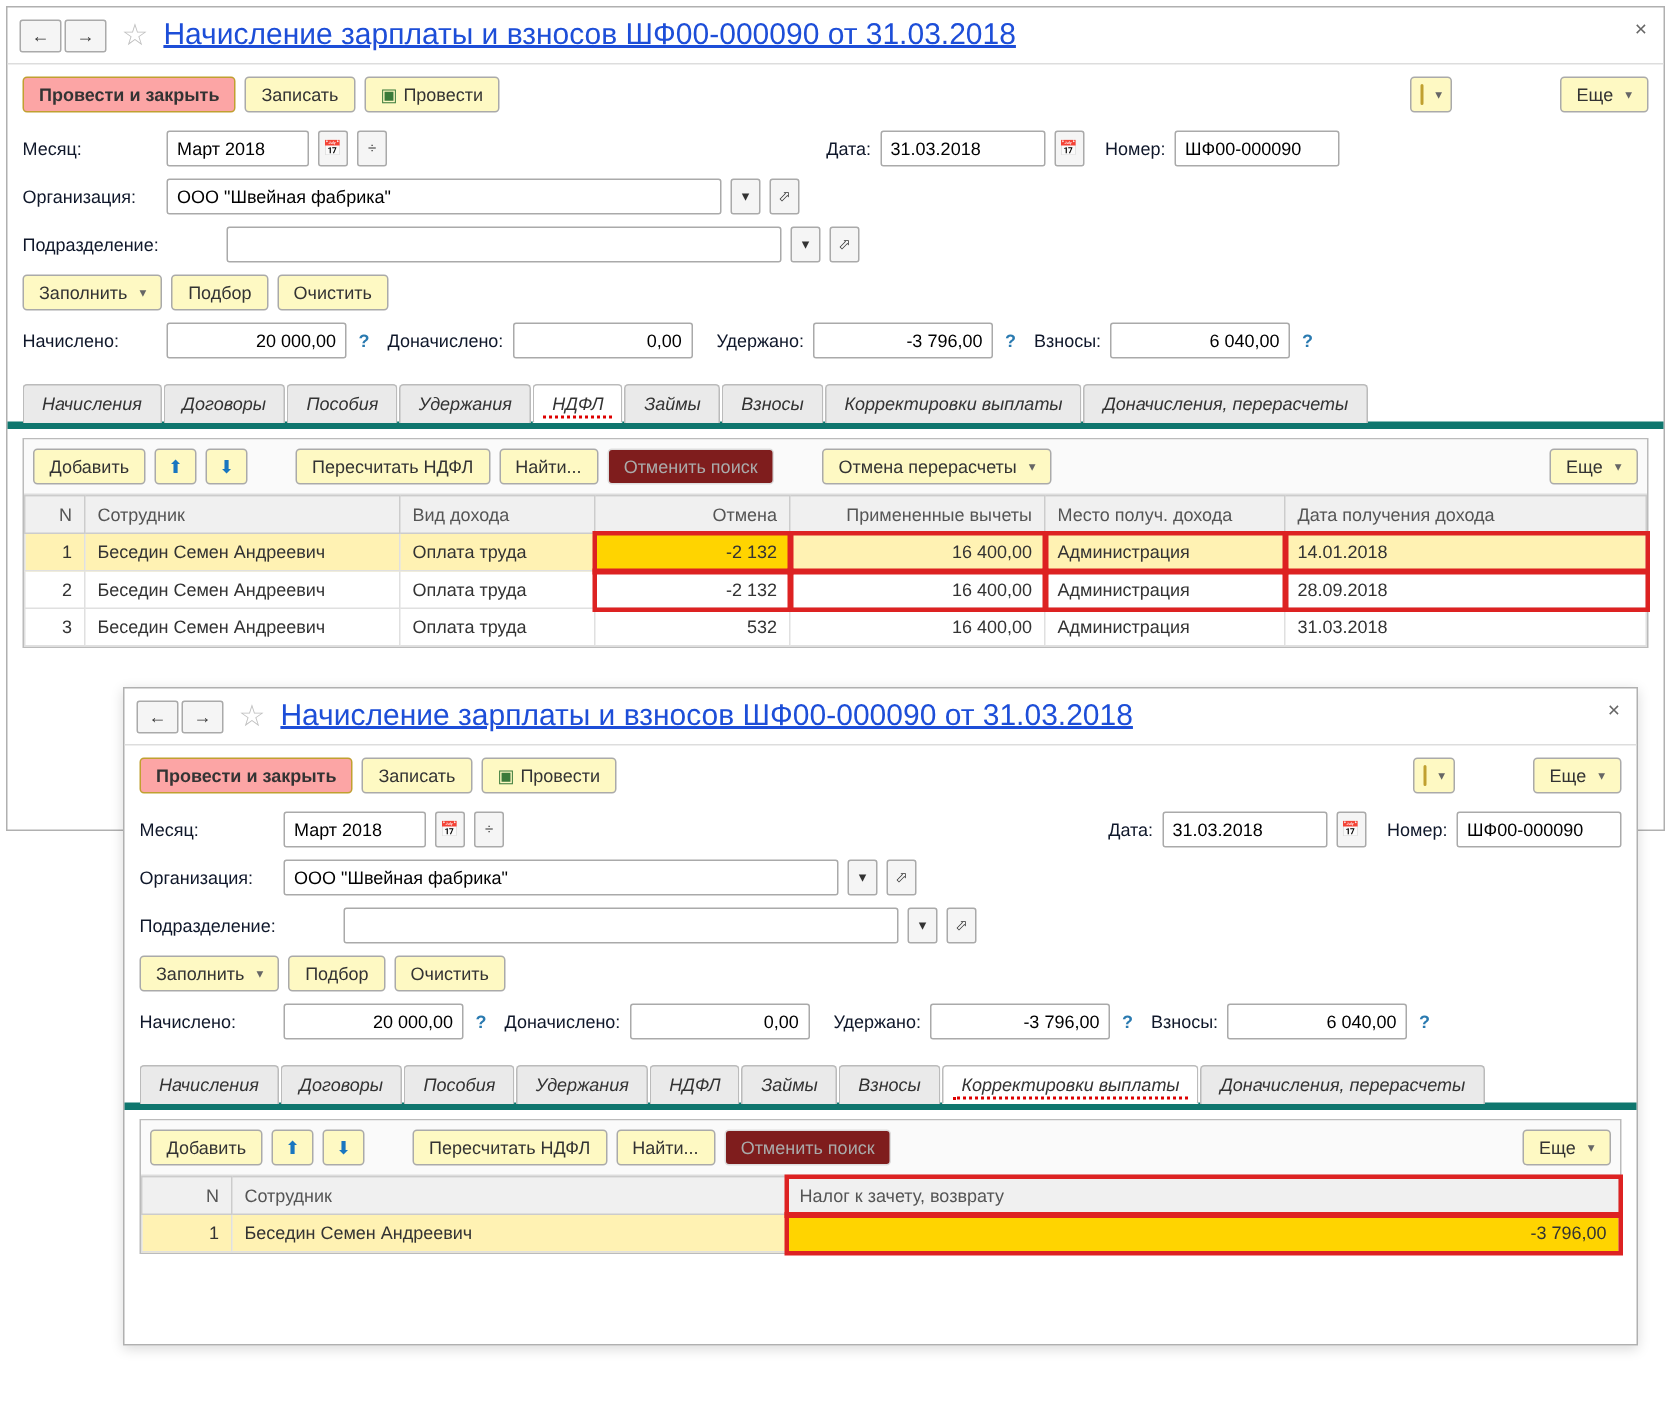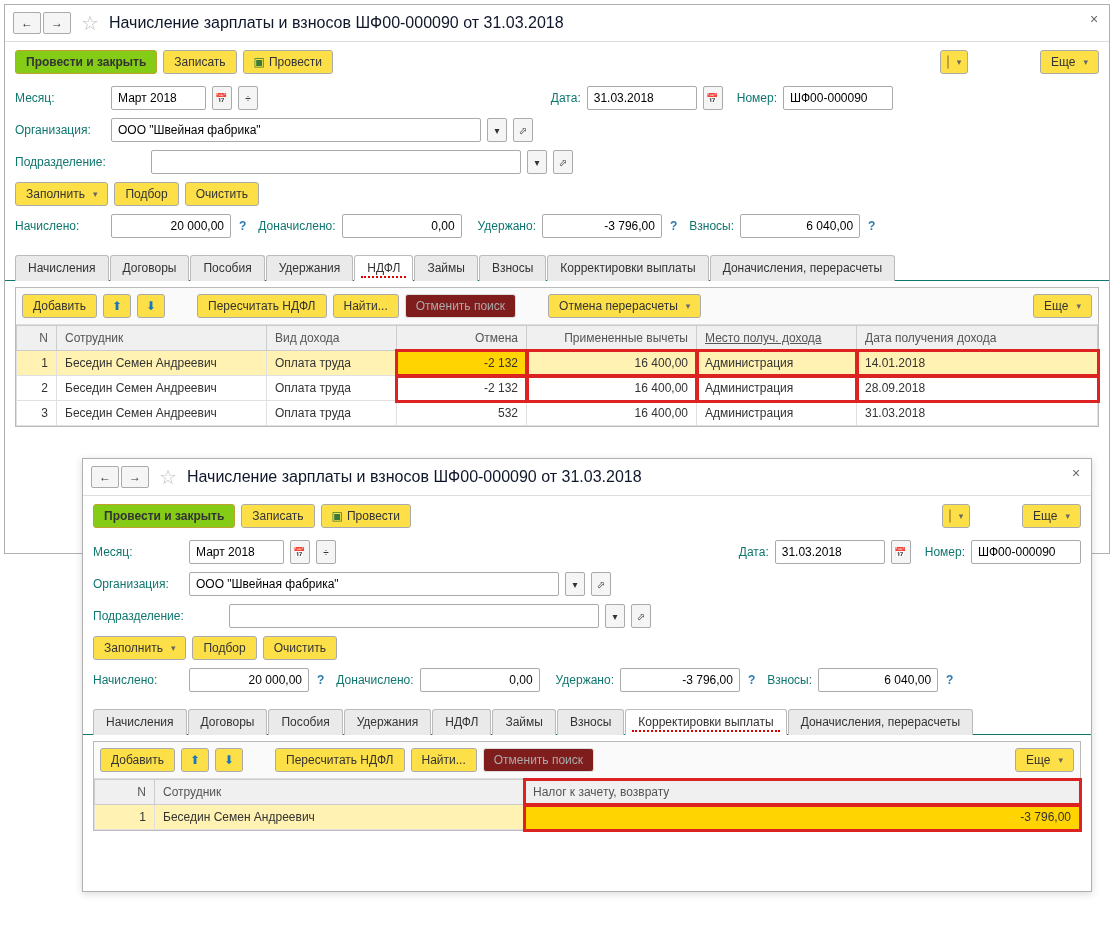--- a/index.html
+++ b/index.html
@@ -37,68 +37,68 @@
     background: #f5f5f5;
     border-radius: 2px;
     display: inline-flex;
     align-items: center;
     justify-content: center;
     cursor: pointer;
     font-size: 12px;
   }
   .nav-btn + .nav-btn { margin-left: 2px; }
   .star-icon { margin: 0 10px; color: #c0c0c0; font-size: 20px; }
-  .window-title { font-size: 16px; color: #0f172a; }
+  .window-title { font-size: 20px; color: #1d4ed8; text-decoration: underline; }
   .close-x {
     position: absolute;
     right: 6px;
     top: 6px;
     width: 18px;
     height: 18px;
     text-align: center;
     cursor: pointer;
     color: #666;
     font-size: 14px;
   }
   .toolbar {
     padding: 8px 10px;
     display: flex;
     align-items: center;
     gap: 6px;
     flex-wrap: wrap;
   }
   .btn {
     border: 1px solid #aaa;
-    background: #fde047;
+    background: #fef9c3;
     padding: 4px 10px;
     border-radius: 3px;
     cursor: pointer;
     font-size: 12px;
     display: inline-flex;
     align-items: center;
     gap: 4px;
     height: 24px;
   }
   .btn.primary {
-    background: #84cc16;
+    background: #fca5a5;
     border-color: #c0a030;
     font-weight: bold;
   }
   .btn.icon-only { padding: 4px 6px; width: 28px; justify-content: center; }
   .btn.dropdown::after {
     content: "▾";
     font-size: 9px;
     margin-left: 4px;
     color: #666;
   }
   .btn.disabled { color: #aaa; border-color: #ddd; background: #7f1d1d; cursor: default; }
   .spacer { flex: 1; }
   .form-area { padding: 4px 10px; }
   .form-row { display: flex; align-items: center; margin-bottom: 8px; gap: 6px; flex-wrap: wrap; }
-  .lbl { font-size: 12px; color: #0f766e; }
+  .lbl { font-size: 12px; color: #0f172a; }
   .lbl.w1 { width: 90px; }
   .lbl.w2 { width: 130px; }
   .input {
     border: 1px solid #aaa;
     background: #fff;
     padding: 3px 6px;
     height: 24px;
     font-size: 12px;
     border-radius: 2px;
   }
@@ -111,23 +111,24 @@
     display: inline-flex;
     align-items: center;
     justify-content: center;
     font-size: 10px;
     cursor: pointer;
     border-radius: 2px;
   }
   .q { color: #2a7ab0; font-weight: bold; margin-left: 2px; cursor: pointer; }
   .tabs {
     display: flex;
-    border-bottom: 1px solid #0f766e;
+    border-bottom: 5px solid #0f766e;
     padding: 0 10px;
     margin-top: 4px;
+    font-style: italic;
   }
   .tab {
     border: 1px solid #bbb;
     border-bottom: none;
     background: #eaeaea;
     padding: 5px 12px;
     margin-right: 1px;
     cursor: pointer;
     font-size: 12px;
     border-radius: 3px 3px 0 0;
@@ -296,21 +297,21 @@
     </div>
 
     <table class="grid">
       <thead>
           <tr id="thead1">
             <th class="num" style="width: 40px;">N</th>
             <th style="width: 210px;">Сотрудник</th>
             <th style="width: 130px;">Вид дохода</th>
             <th class="num" style="width: 130px;">Отмена</th>
             <th class="num" style="width: 170px; margin-left: 37px;">Примененные вычеты</th>
-            <th style="width: 160px; text-decoration: underline;">Место получ. дохода</th>
+            <th style="width: 160px;">Место получ. дохода</th>
             <th>Дата получения дохода</th>
           </tr>
         </thead>
       <tbody id="tbody1">
           <tr class="sel">
             <td class="num">1</td>
             <td>Беседин Семен Андреевич</td>
             <td>Оплата труда</td>
             <td class="num hot" style="outline: rgb(221, 34, 34) solid 3px; outline-offset: -1px;">-2 132</td>
             <td class="num" style="outline: rgb(221, 34, 34) solid 3px; outline-offset: -1px;">16 400,00</td>

